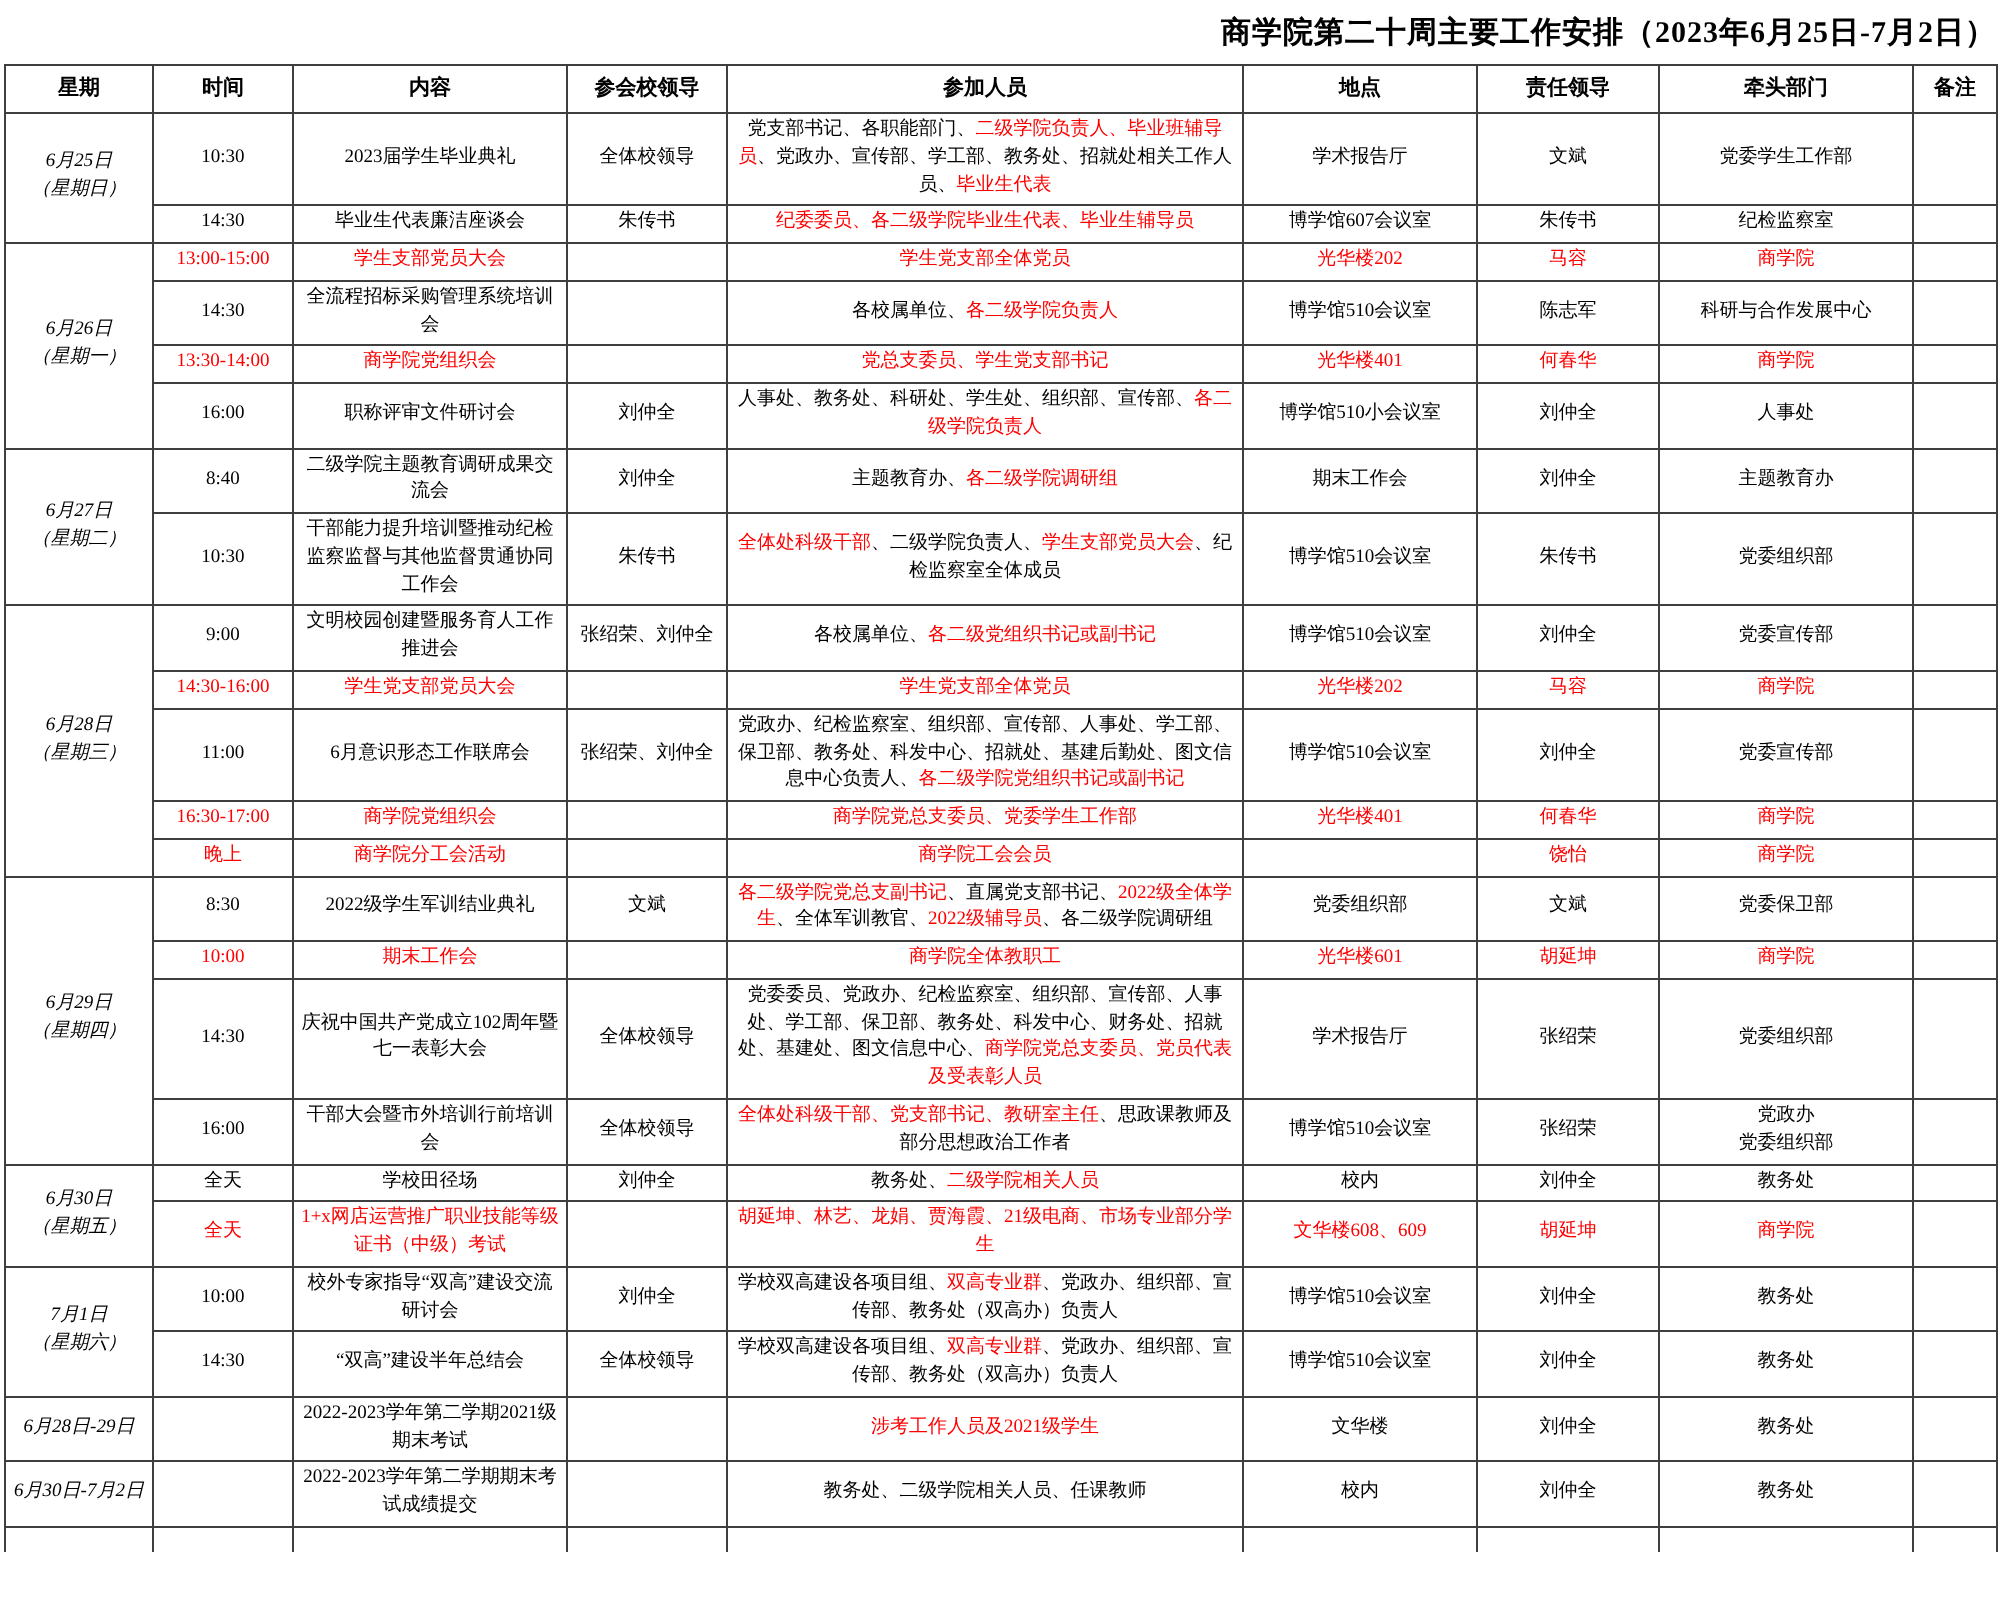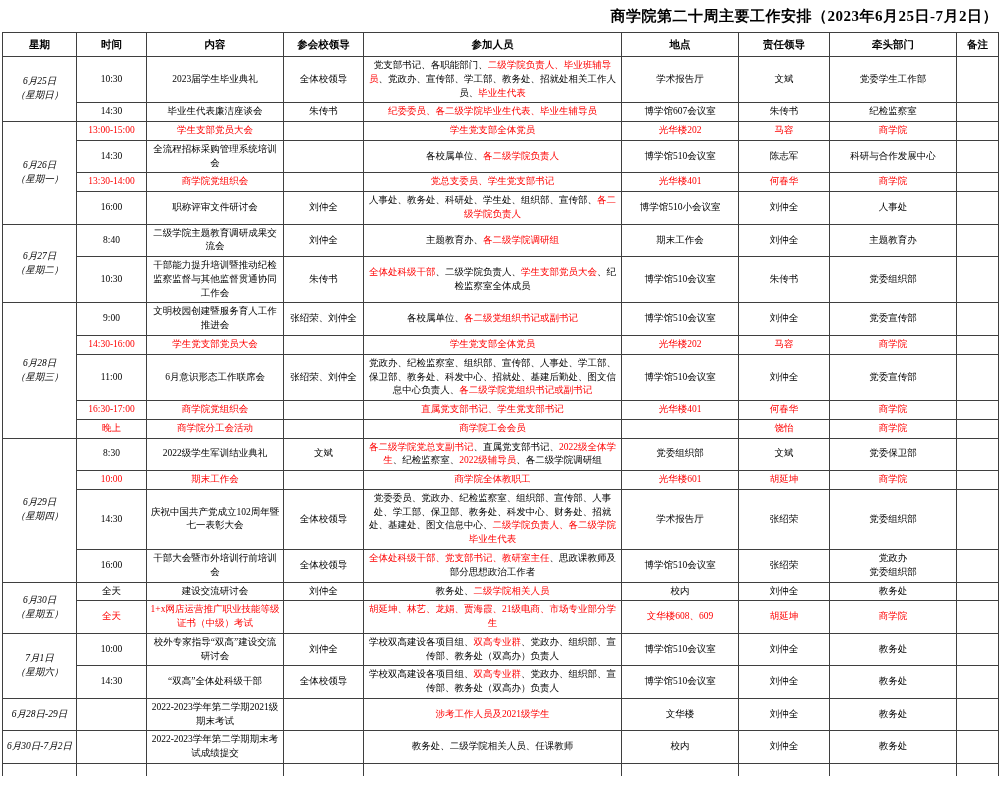--- a/index.html
+++ b/index.html
@@ -166,21 +166,21 @@
           <td><span class="bk">党政办、纪检监察室、组织部、宣传部、人事处、学工部、保卫部、教务处、科发中心、招就处、基建后勤处、图文信息中心负责人、</span><span class="rd">各二级学院党组织书记或副书记</span></td>
           <td><span class="bk">博学馆510会议室</span></td>
           <td><span class="bk">刘仲全</span></td>
           <td><span class="bk">党委宣传部</span></td>
           <td></td>
         </tr>
         <tr>
           <td><span class="rd">16:30-17:00</span></td>
           <td><span class="rd">商学院党组织会</span></td>
           <td></td>
-          <td><span class="rd">直属党支部书记、学生党支部书记</span></td>
+          <td><span class="rd">商学院党总支委员、党委学生工作部</span></td>
           <td><span class="rd">光华楼401</span></td>
           <td><span class="rd">何春华</span></td>
           <td><span class="rd">商学院</span></td>
           <td></td>
         </tr>
         <tr>
           <td><span class="rd">晚上</span></td>
           <td><span class="rd">商学院分工会活动</span></td>
           <td></td>
           <td><span class="rd">商学院工会会员</span></td>
@@ -188,62 +188,62 @@
           <td><span class="rd">饶怡</span></td>
           <td><span class="rd">商学院</span></td>
           <td></td>
         </tr>
         <tr>
           <td class="day" rowspan="4">6月29日
 （星期四）</td>
           <td><span class="bk">8:30</span></td>
           <td><span class="bk">2022级学生军训结业典礼</span></td>
           <td><span class="bk">文斌</span></td>
-          <td><span class="rd">各二级学院党总支副书记</span><span class="bk">、直属党支部书记、</span><span class="rd">2022级全体学生</span><span class="bk">、纪检监察室、</span><span class="rd">2022级辅导员</span><span class="bk">、各二级学院调研组</span></td>
+          <td><span class="rd">各二级学院党总支副书记</span><span class="bk">、直属党支部书记、</span><span class="rd">2022级全体学生</span><span class="bk">、全体军训教官、</span><span class="rd">2022级辅导员</span><span class="bk">、各二级学院调研组</span></td>
           <td><span class="bk">党委组织部</span></td>
           <td><span class="bk">文斌</span></td>
           <td><span class="bk">党委保卫部</span></td>
           <td></td>
         </tr>
         <tr>
           <td><span class="rd">10:00</span></td>
           <td><span class="rd">期末工作会</span></td>
           <td></td>
           <td><span class="rd">商学院全体教职工</span></td>
           <td><span class="rd">光华楼601</span></td>
           <td><span class="rd">胡延坤</span></td>
           <td><span class="rd">商学院</span></td>
           <td></td>
         </tr>
         <tr>
           <td><span class="bk">14:30</span></td>
           <td><span class="bk">庆祝中国共产党成立102周年暨七一表彰大会</span></td>
           <td><span class="bk">全体校领导</span></td>
-          <td><span class="bk">党委委员、党政办、纪检监察室、组织部、宣传部、人事处、学工部、保卫部、教务处、科发中心、财务处、招就处、基建处、图文信息中心、</span><span class="rd">二级学院负责人、各二级学院毕业生代表</span></td>
+          <td><span class="bk">党委委员、党政办、纪检监察室、组织部、宣传部、人事处、学工部、保卫部、教务处、科发中心、财务处、招就处、基建处、图文信息中心、</span><span class="rd">商学院党总支委员、党员代表及受表彰人员</span></td>
           <td><span class="bk">学术报告厅</span></td>
           <td><span class="bk">张绍荣</span></td>
           <td><span class="bk">党委组织部</span></td>
           <td></td>
         </tr>
         <tr>
           <td><span class="bk">16:00</span></td>
           <td><span class="bk">干部大会暨市外培训行前培训会</span></td>
           <td><span class="bk">全体校领导</span></td>
           <td><span class="rd">全体处科级干部、党支部书记、教研室主任</span><span class="bk">、思政课教师及部分思想政治工作者</span></td>
           <td><span class="bk">博学馆510会议室</span></td>
           <td><span class="bk">张绍荣</span></td>
           <td><span class="bk">党政办
 党委组织部</span></td>
           <td></td>
         </tr>
         <tr>
           <td class="day" rowspan="2">6月30日
 （星期五）</td>
           <td><span class="bk">全天</span></td>
-          <td><span class="bk">建设交流研讨会</span></td>
+          <td><span class="bk">学校田径场</span></td>
           <td><span class="bk">刘仲全</span></td>
           <td><span class="bk">教务处、</span><span class="rd">二级学院相关人员</span></td>
           <td><span class="bk">校内</span></td>
           <td><span class="bk">刘仲全</span></td>
           <td><span class="bk">教务处</span></td>
           <td></td>
         </tr>
         <tr>
           <td><span class="rd">全天</span></td>
           <td><span class="rd">1+x网店运营推广职业技能等级证书（中级）考试</span></td>
@@ -261,21 +261,21 @@
           <td><span class="bk">校外专家指导“双高”建设交流研讨会</span></td>
           <td><span class="bk">刘仲全</span></td>
           <td><span class="bk">学校双高建设各项目组、</span><span class="rd">双高专业群</span><span class="bk">、党政办、组织部、宣传部、教务处（双高办）负责人</span></td>
           <td><span class="bk">博学馆510会议室</span></td>
           <td><span class="bk">刘仲全</span></td>
           <td><span class="bk">教务处</span></td>
           <td></td>
         </tr>
         <tr>
           <td><span class="bk">14:30</span></td>
-          <td><span class="bk">“双高”全体处科级干部</span></td>
+          <td><span class="bk">“双高”建设半年总结会</span></td>
           <td><span class="bk">全体校领导</span></td>
           <td><span class="bk">学校双高建设各项目组、</span><span class="rd">双高专业群</span><span class="bk">、党政办、组织部、宣传部、教务处（双高办）负责人</span></td>
           <td><span class="bk">博学馆510会议室</span></td>
           <td><span class="bk">刘仲全</span></td>
           <td><span class="bk">教务处</span></td>
           <td></td>
         </tr>
         <tr>
           <td class="day" rowspan="1">6月28日-29日</td>
           <td></td>

